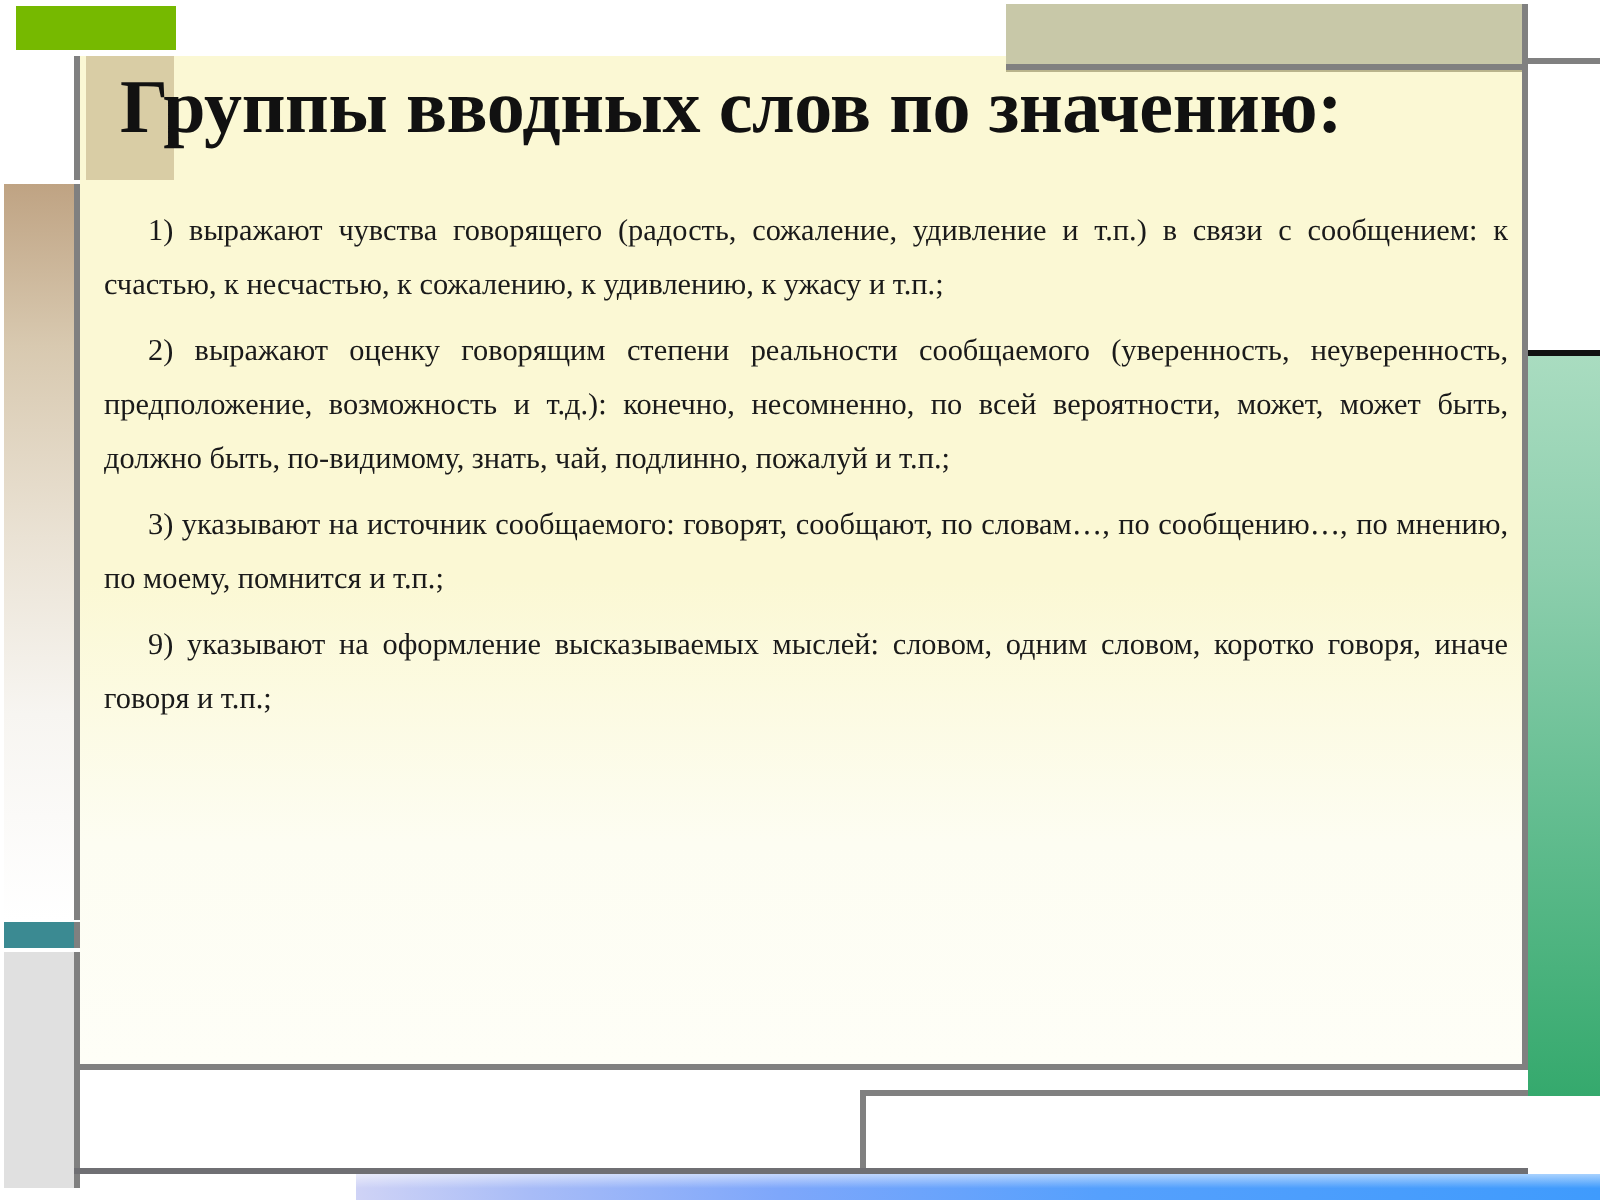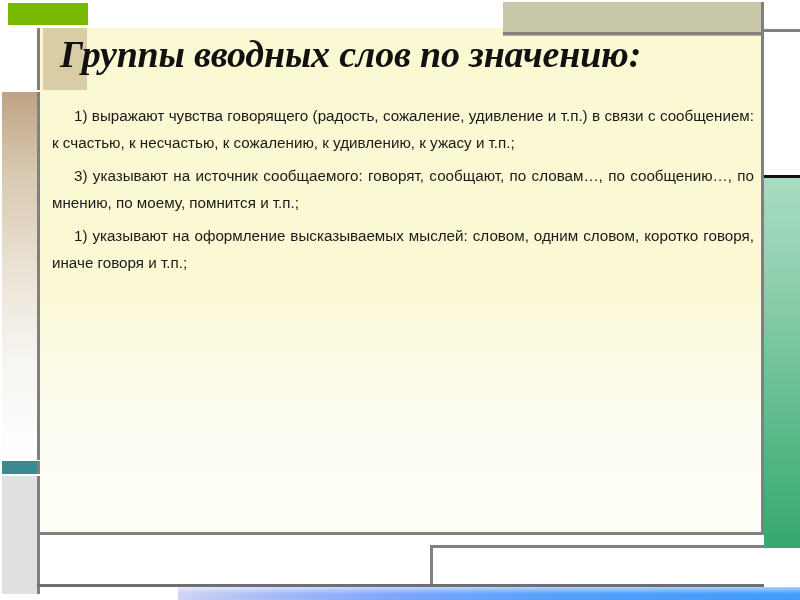--- a/index.html
+++ b/index.html
@@ -127,33 +127,32 @@
     background: linear-gradient(to bottom, rgba(255,255,255,.55) 0%, rgba(255,255,255,0) 55%);
   }
 
   
   .title {
     position: absolute;
     left: 60px; top: 31px;
     width: 700px;
     font-family: "Liberation Serif", "DejaVu Serif", serif;
     font-weight: bold;
-    font-style: italic;
     font-size: 38px;
     line-height: 46px;
     color: #111111;
     white-space: nowrap;
     letter-spacing: -0.2px;
   }
 
   .body-text {
     position: absolute;
     left: 52px; top: 102px;
     width: 702px;
-    font-family: Liberation Sans, sans-serif;
+    font-family: Liberation Serif, serif;
     font-size: 15.2px;
     line-height: 27px;
     color: #1a1a1a;
     text-align: justify;
   }
   .body-text p {
     margin: 0 0 6px 0;
     text-indent: 22px;
   }
   .body-text p:last-child { margin-bottom: 0; }
@@ -182,17 +181,18 @@
   <div class="deco rule-bottom-long"></div>
   <div class="deco rule-bottom-vert"></div>
   <div class="deco rule-bottom-base"></div>
   <div class="deco strip-blue"></div>
   <div class="deco strip-blue-fade"></div>
 
   <div class="title">Группы вводных слов по значению:</div>
 
   <div class="body-text">
     <p>1) выражают чувства говорящего (радость, сожаление, удивление и т.п.) в связи с сообщением: к счастью, к несчастью, к сожалению, к удивлению, к ужасу и т.п.;</p>
+    <p>2) выражают оценку говорящим степени реальности сообщаемого (уверенность, неуверенность, предположение, возможность и т.д.): конечно, несомненно, по всей вероятности, может, может быть, должно быть, по-видимому, знать, чай, подлинно, пожалуй и т.п.;</p>
     <p>3) указывают на источник сообщаемого: говорят, сообщают, по словам…, по сообщению…, по мнению, по моему, помнится и т.п.;</p>
-    <p>1)  указывают на оформление высказываемых мыслей: словом, одним словом, коротко говоря, иначе говоря и т.п.;</p>
+    <p>9)  указывают на оформление высказываемых мыслей: словом, одним словом, коротко говоря, иначе говоря и т.п.;</p>
   </div>
 
 </div>
 
 </body></html>

